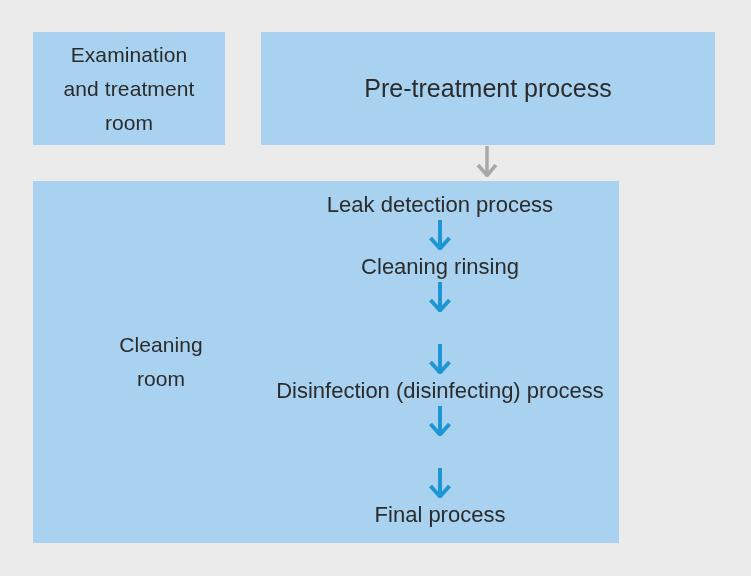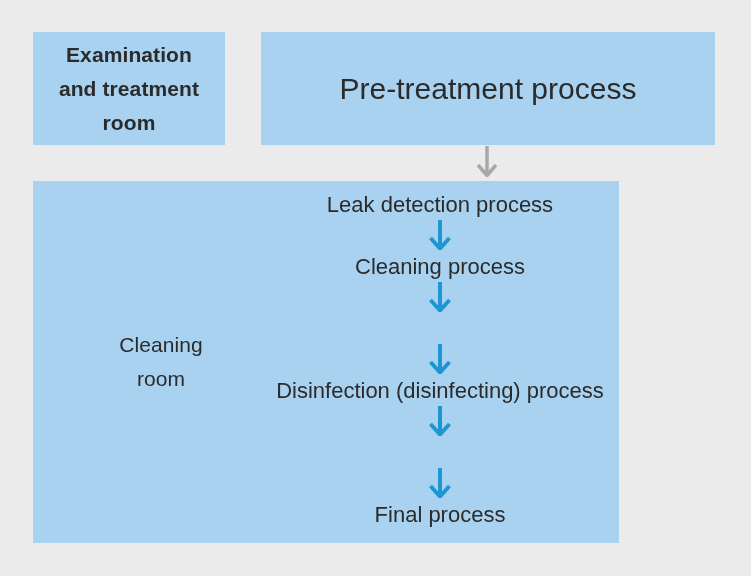--- a/index.html
+++ b/index.html
@@ -41,42 +41,41 @@
     letter-spacing: 0.1px;
     white-space: nowrap;
   }
 
   
   #box-exam-room {
     left: 33px;
     top: 32px;
     width: 192px;
     height: 113px;
-    font-weight: bold;
   }
 
   
   #box-cleaning-room {
     left: 33px;
     top: 181px;
     width: 256px;
     height: 362px;
   }
 
   
   #box-pretreatment {
     left: 261px;
     top: 32px;
     width: 454px;
     height: 113px;
   }
 
   .process-title {
     color: #2b2b2b;
-    font-size: 30px;
+    font-size: 25px;
     text-align: center;
     white-space: nowrap;
   }
 
   
   #box-process-chain {
     left: 261px;
     top: 181px;
     width: 358px;
     height: 362px;
@@ -153,21 +152,21 @@
 
       <div class="step-label" style="top:11px;">Leak detection process</div>
 
       <div class="chain-arrow" style="top:39px;">
         <svg width="26" height="30" viewBox="0 0 26 30" xmlns="http://www.w3.org/2000/svg">
           <line x1="13" y1="0" x2="13" y2="26" stroke="#1e96d4" stroke-width="4"></line>
           <polyline points="3.5,18 13,28.5 22.5,18" fill="none" stroke="#1e96d4" stroke-width="4"></polyline>
         </svg>
       </div>
 
-      <div class="step-label" style="top:73px;">Cleaning process</div>
+      <div class="step-label" style="top:73px;">Cleaning rinsing</div>
 
       <div class="chain-arrow" style="top:101px;">
         <svg width="26" height="30" viewBox="0 0 26 30" xmlns="http://www.w3.org/2000/svg">
           <line x1="13" y1="0" x2="13" y2="26" stroke="#1e96d4" stroke-width="4"></line>
           <polyline points="3.5,18 13,28.5 22.5,18" fill="none" stroke="#1e96d4" stroke-width="4"></polyline>
         </svg>
       </div>
 
 
       <div class="chain-arrow" style="top:163px;">

